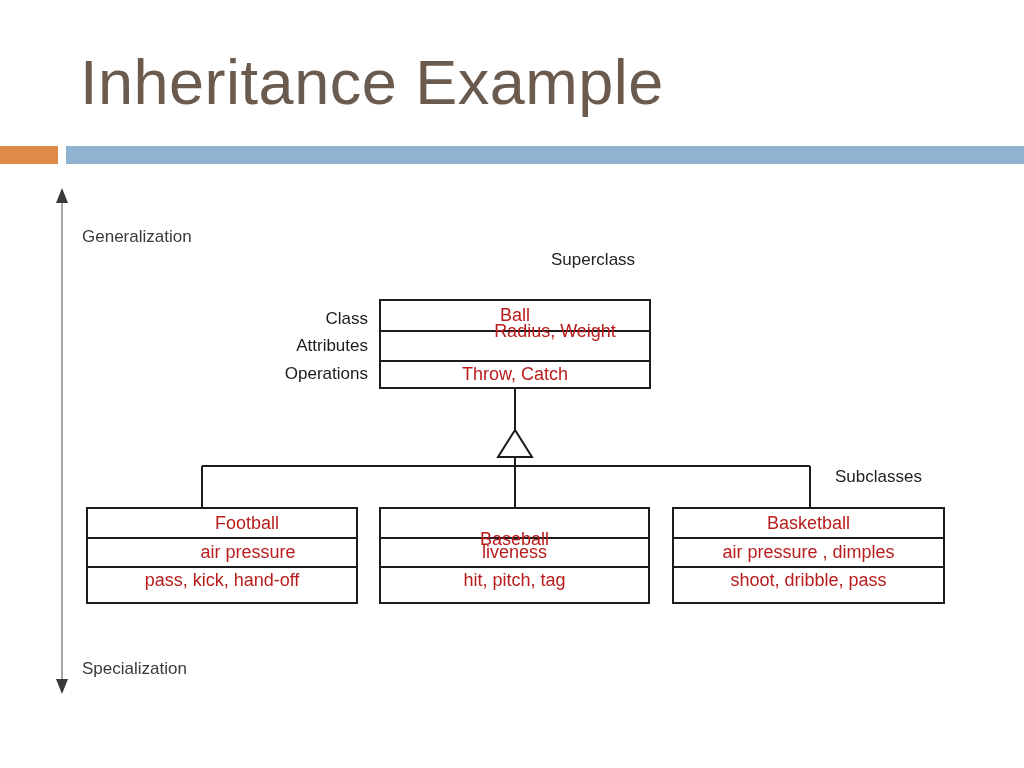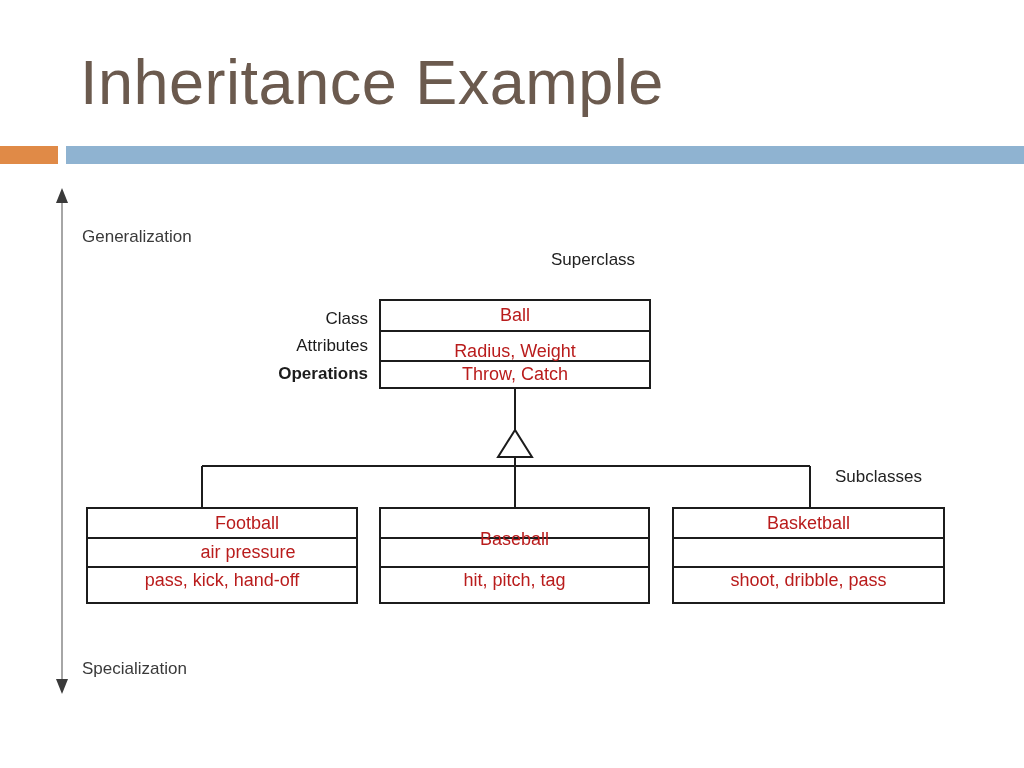--- a/index.html
+++ b/index.html
@@ -153,30 +153,32 @@
     <div class="dg-text axis-label" style="left:82px; top:227px;">Generalization</div>
 
     <div class="dg-text axis-label" style="left:82px; top:659px;">Specialization</div>
 
     <div class="dg-text side-label" style="left:551px; top:250px;">Superclass</div>
 
     <div class="dg-text side-label" style="left:835px; top:467px;">Subclasses</div>
 
     <div class="dg-text row-label" style="left:168px; top:309px; width:200px;">Class</div>
     <div class="dg-text row-label" style="left:168px; top:336px; width:200px;">Attributes</div>
-    <div class="dg-text row-label" style="left:168px; top:364px; width:200px;font-weight:bold;">Operations</div>
+    <div class="dg-text row-label" style="left:168px; top:364px; width:200px;">Operations</div>
 
     <div class="cell-text" style="left:380px; top:300px; width:270px; height:31px;">Ball</div>
-    <div class="cell-text" style="left:380px; top:336px; width:270px; height:30px;">Radius, Weight</div>
+    <div class="cell-text" style="left:380px; top:316px; width:270px; height:30px;padding-left:40px;">Radius, Weight</div>
     <div class="cell-text" style="left:380px; top:361px; width:270px; height:27px;">Throw, Catch</div>
 
     <div class="cell-text" style="left:87px; top:508px; width:270px; height:30px;padding-left:25px;">Football</div>
     <div class="cell-text" style="left:87px; top:538px; width:322px; height:29px;">air pressure</div>
     <div class="cell-text" style="left:87px; top:567px; width:270px; height:27px;">pass, kick, hand-off</div>
 
     <div class="cell-text" style="left:380px; top:524px; width:269px; height:30px;">Baseball</div>
+    <div class="cell-text" style="left:380px; top:538px; width:269px; height:29px;">liveness</div>
     <div class="cell-text" style="left:380px; top:567px; width:269px; height:27px;">hit, pitch, tag</div>
 
     <div class="cell-text" style="left:673px; top:508px; width:271px; height:30px;">Basketball</div>
+    <div class="cell-text" style="left:673px; top:538px; width:271px; height:29px;">air pressure , dimples</div>
     <div class="cell-text" style="left:673px; top:567px; width:271px; height:27px;">shoot, dribble, pass</div>
 
   </div>
 </div>
 
 </body></html>

